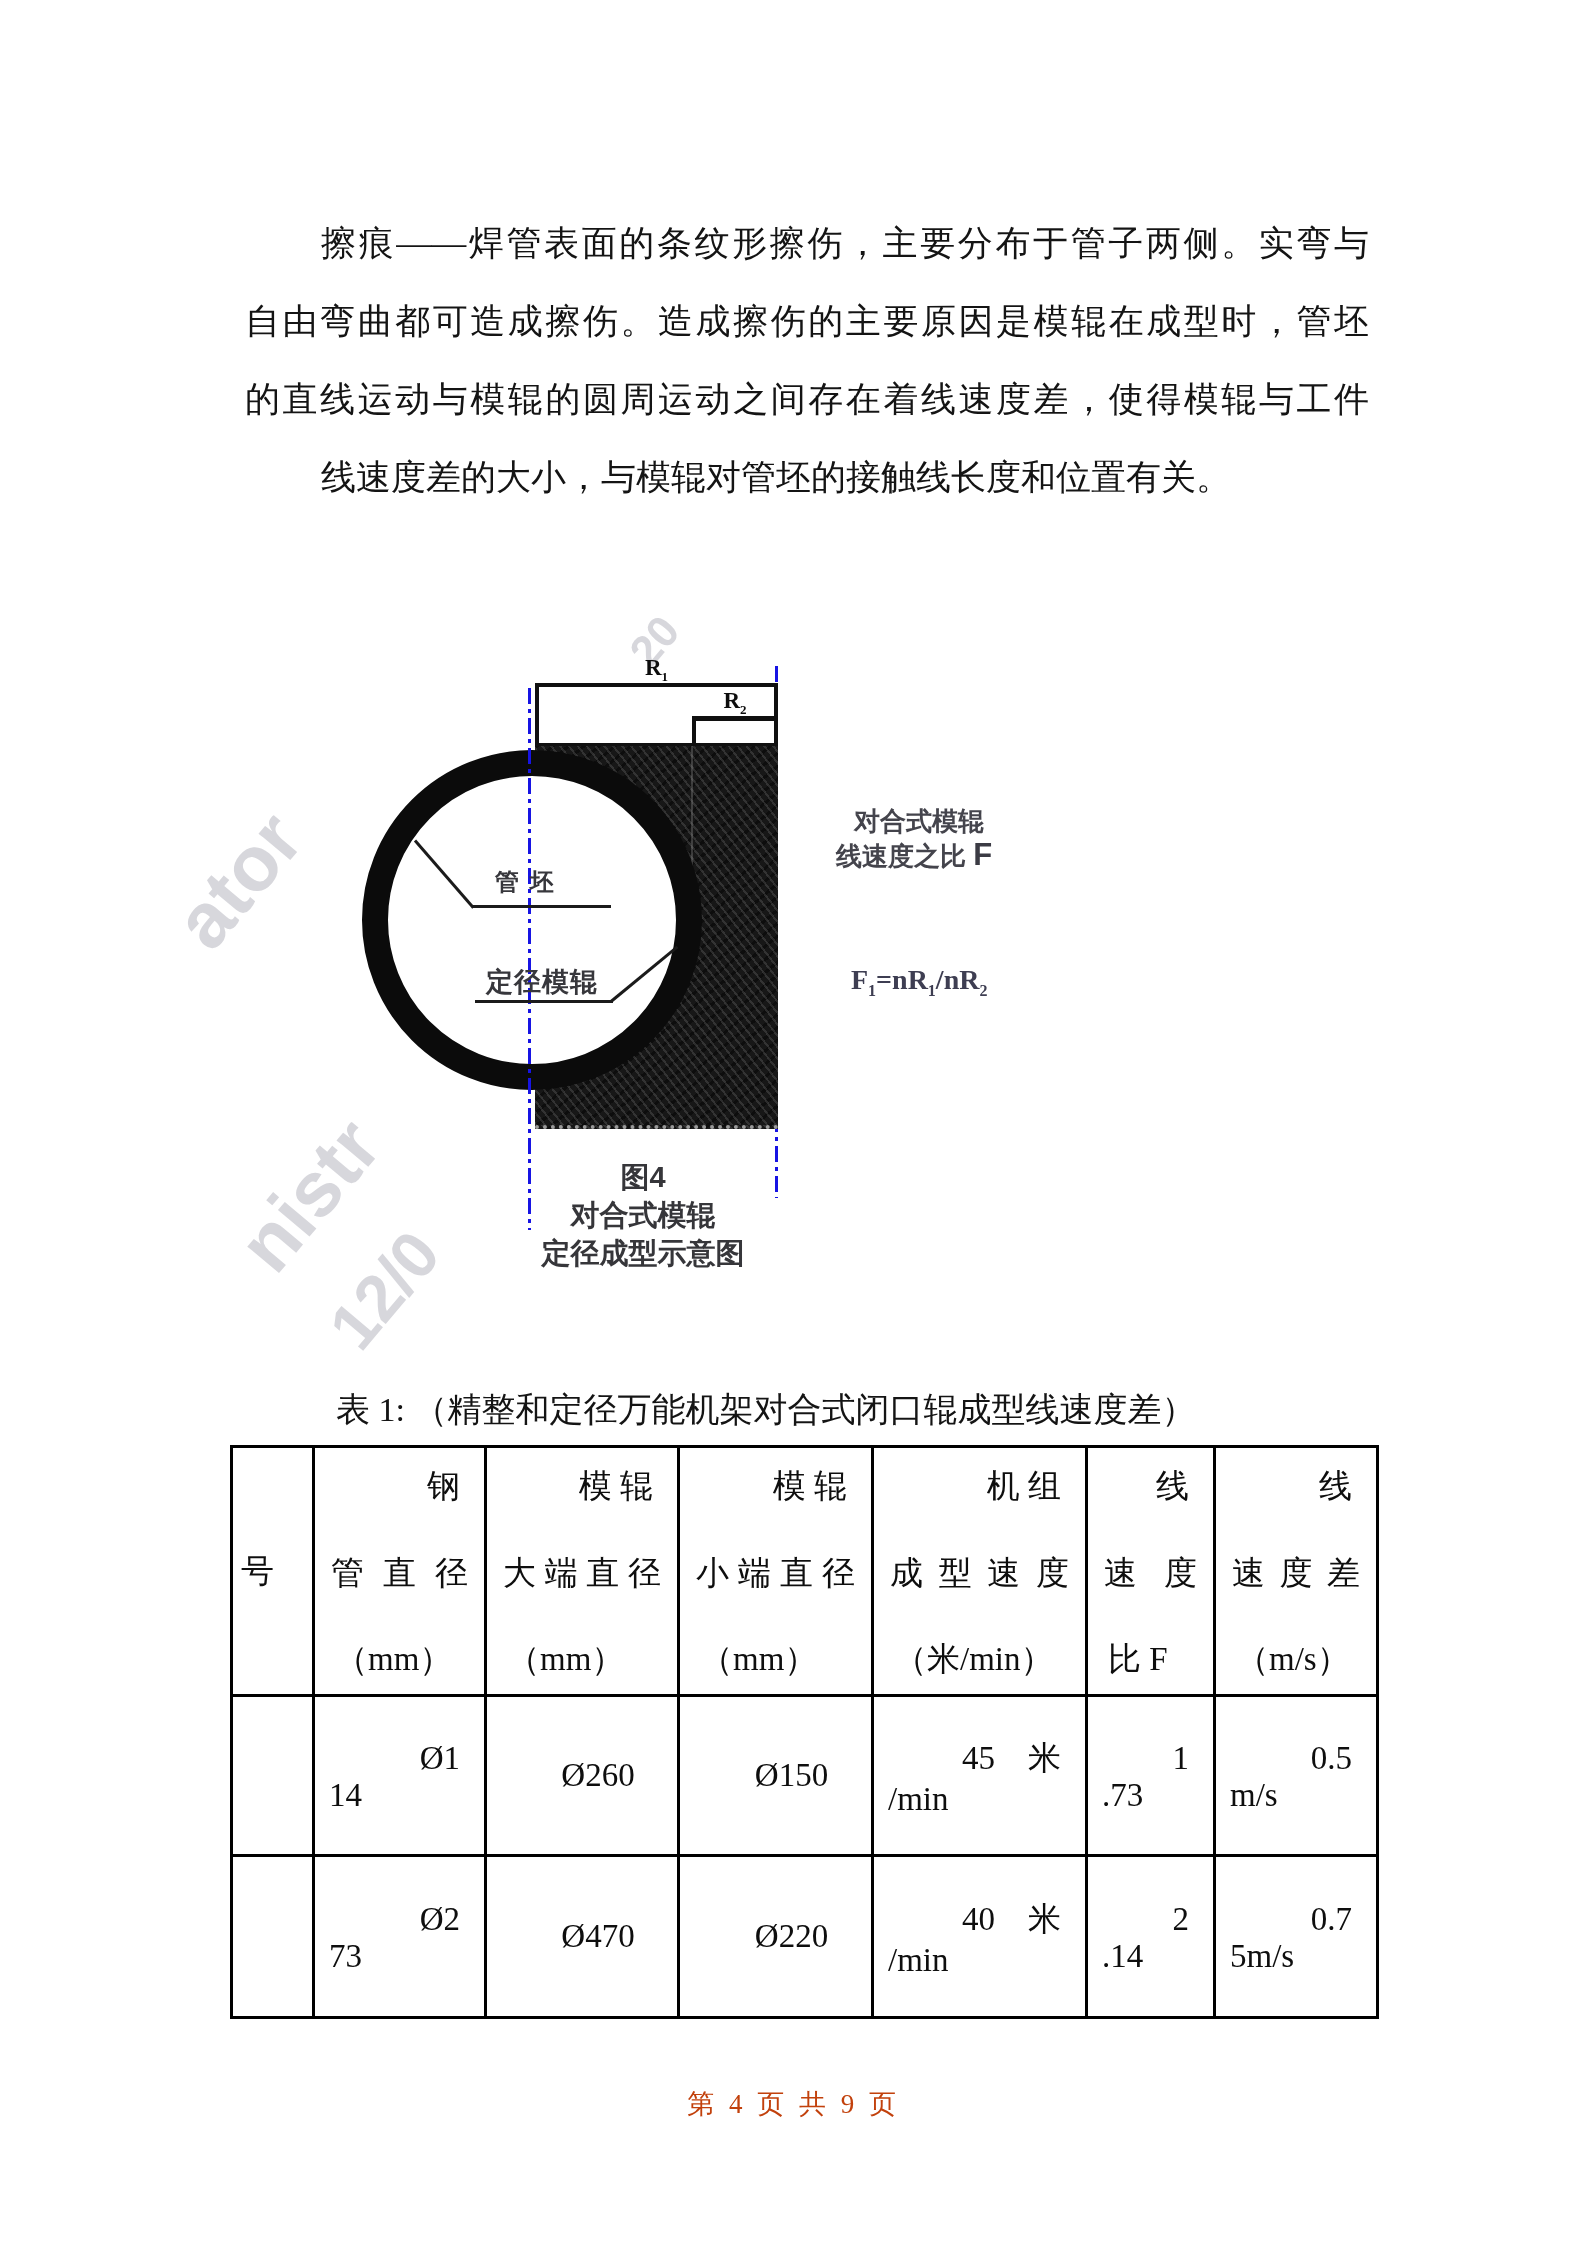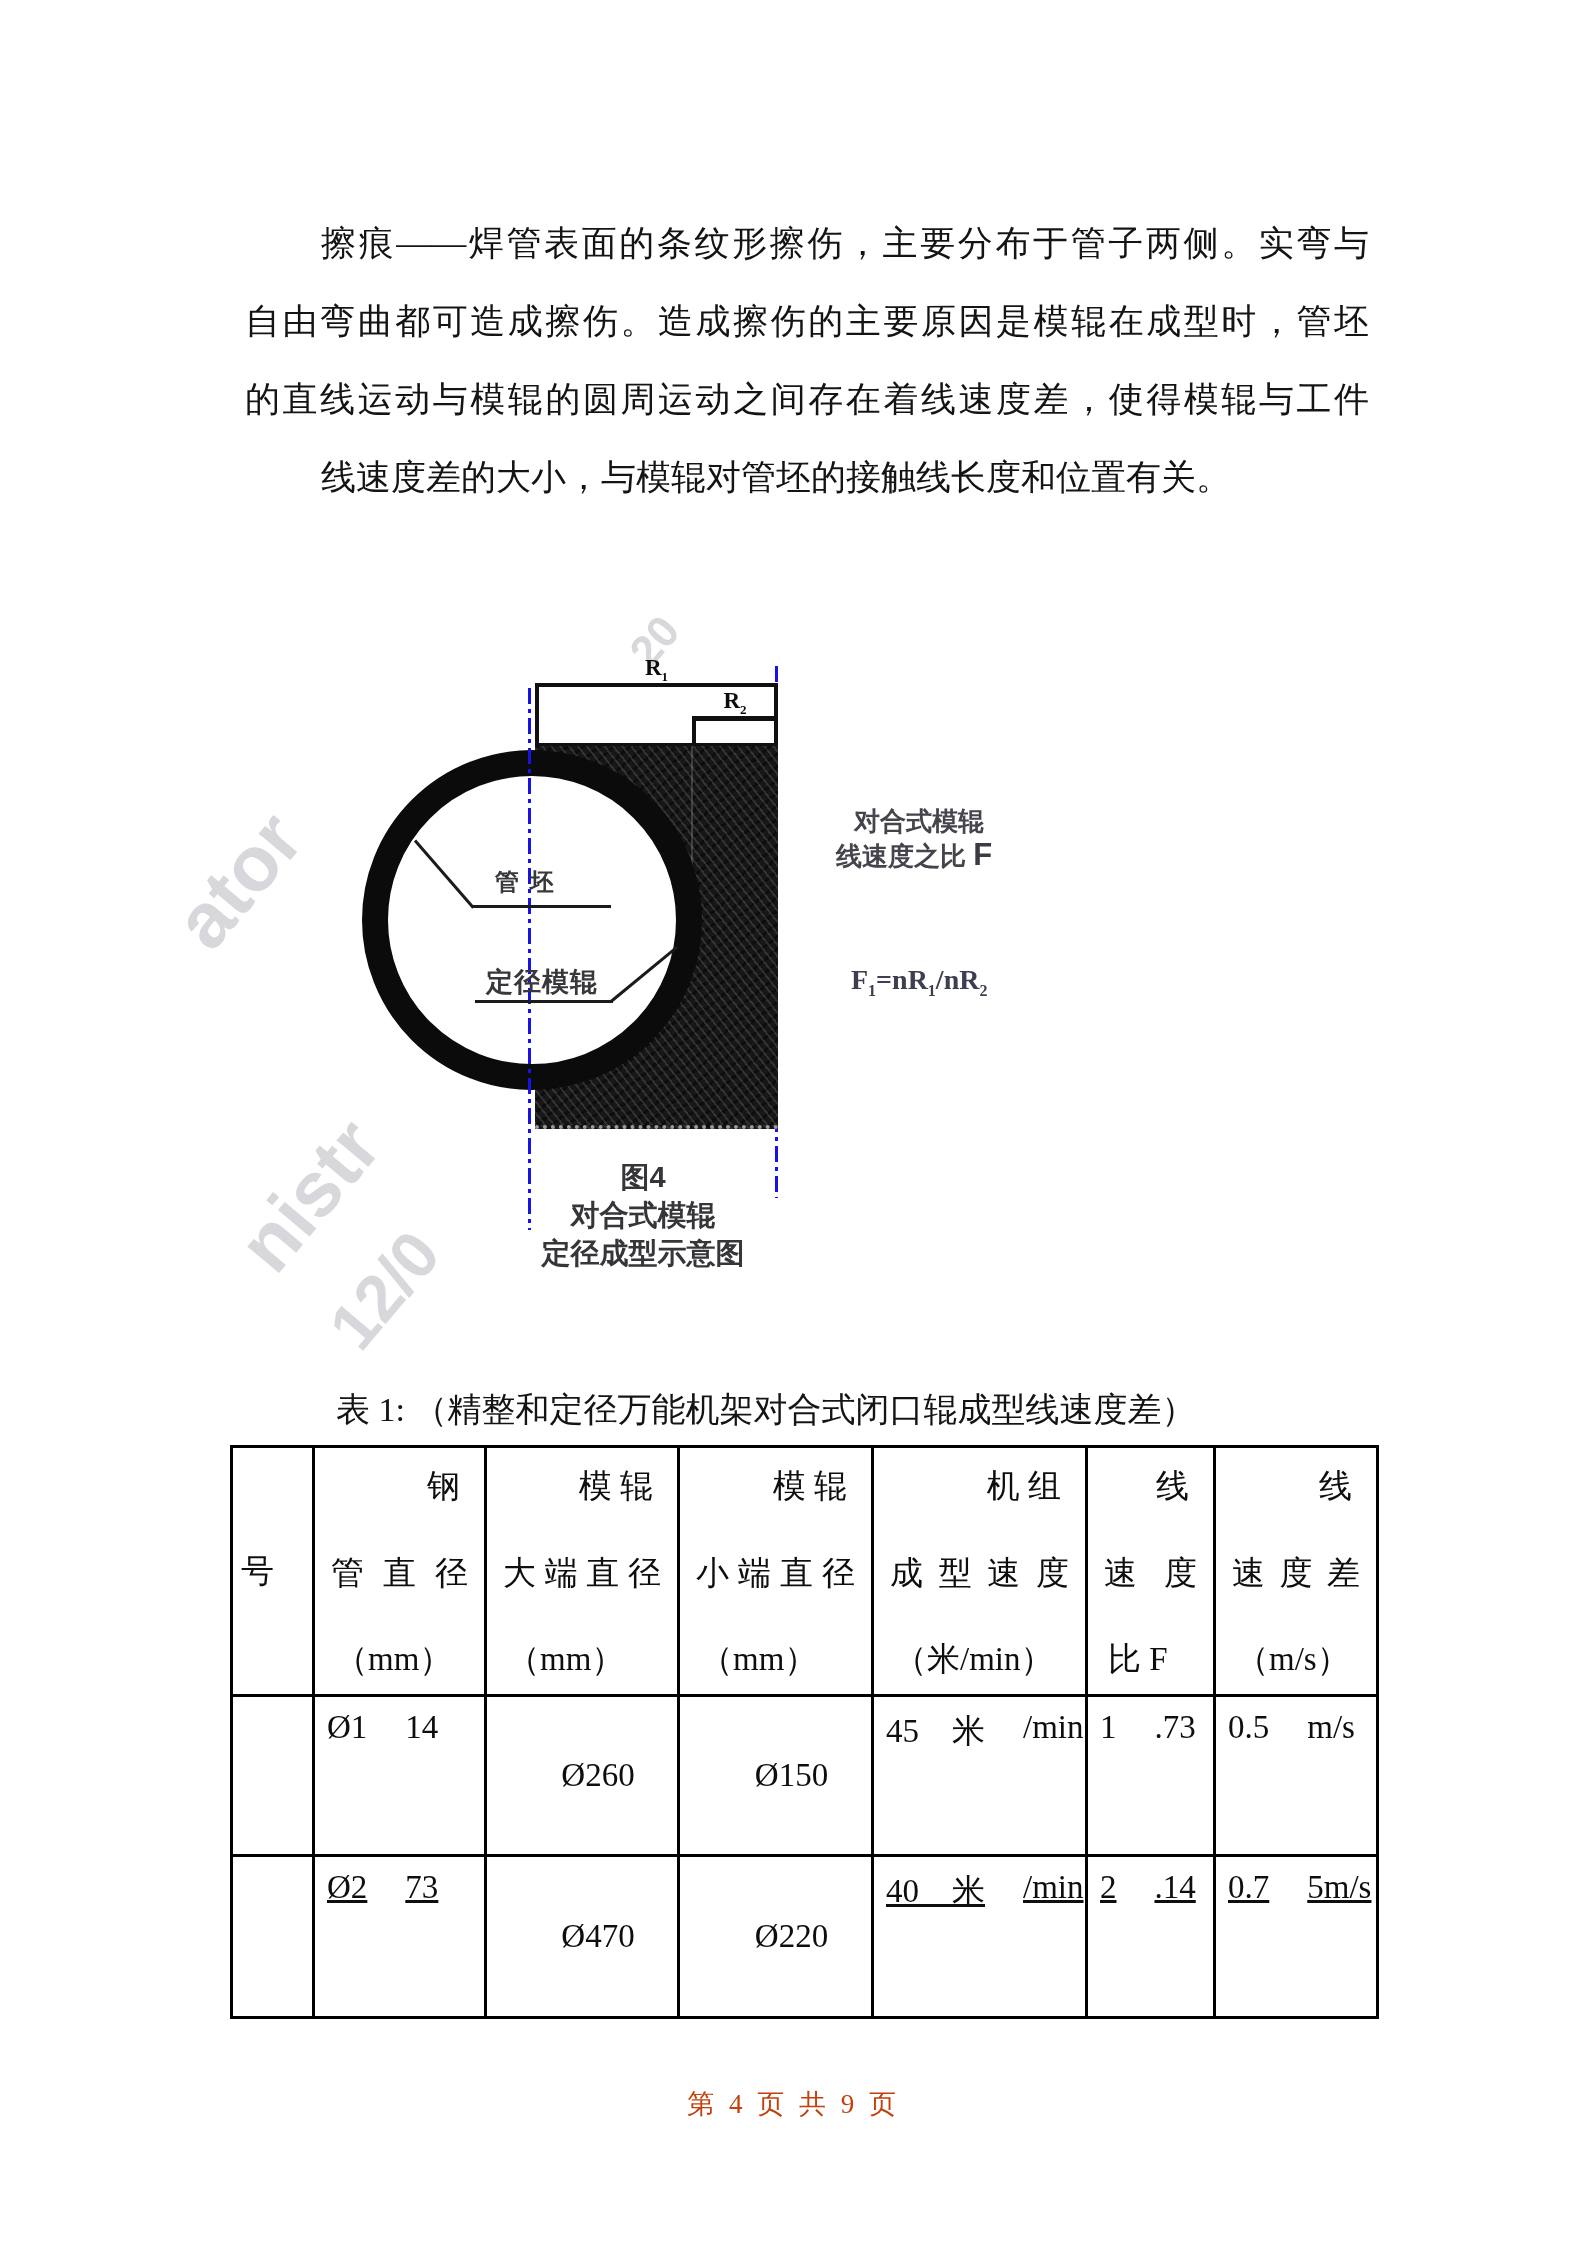--- a/index.html
+++ b/index.html
@@ -107,26 +107,26 @@
     position:absolute; left:230px; top:1445px;
     border-collapse:collapse; table-layout:fixed;
     font-size:33px; color:#0e0e0e;
   }
   table.t1 td { border:3px solid #000; padding:0; vertical-align:top; }
   .h3 { display:flex; flex-direction:column; justify-content:space-between; height:246px; padding:16px 0 12px 0; }
   .h3 .r { text-align:right;  padding-right:24px; }
   .h3 .j { text-align:justify; text-align-last:justify; padding:0 16px; }
   .h3 .l { text-align:left;   padding-left:20px; }
   .corner { display:flex; align-items:center; height:246px; padding-left:8px; }
-  .d2 { display:flex; flex-direction:row; justify-content:flex-start; height:157px; padding:12px 0 10px 12px; }
+  .d2 { display:flex; flex-direction:column; justify-content:center; height:157px; padding:12px 0 10px 0; }
   .d2 .r { text-align:right; padding-right:24px; }
   .d2 .l { text-align:left;  padding-left:14px; }
   .dm { display:flex; align-items:center; justify-content:center; height:157px; padding-left:32px; }
   .dm2 { height:159px; }
-  .d2b { height:159px;text-decoration:underline; }
+  .d2b { height:159px; }
 
   
   .pagefooter {
     position:absolute; left:0; top:2086px; width:100%;
     text-align:center; font-size:27px; letter-spacing:4px; color:#c2410c;
   }
 </style>
 </head>
 <body>
 

